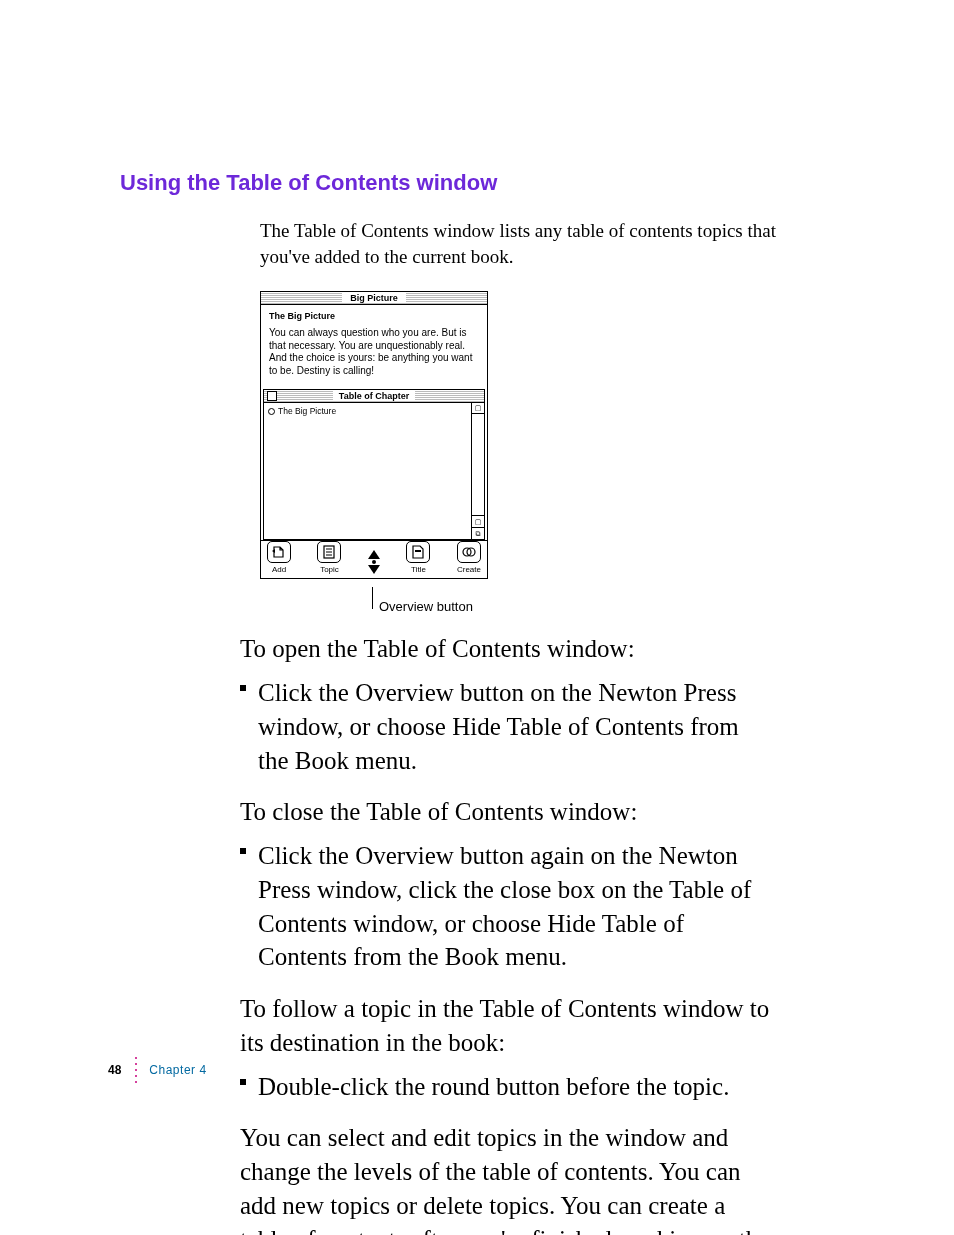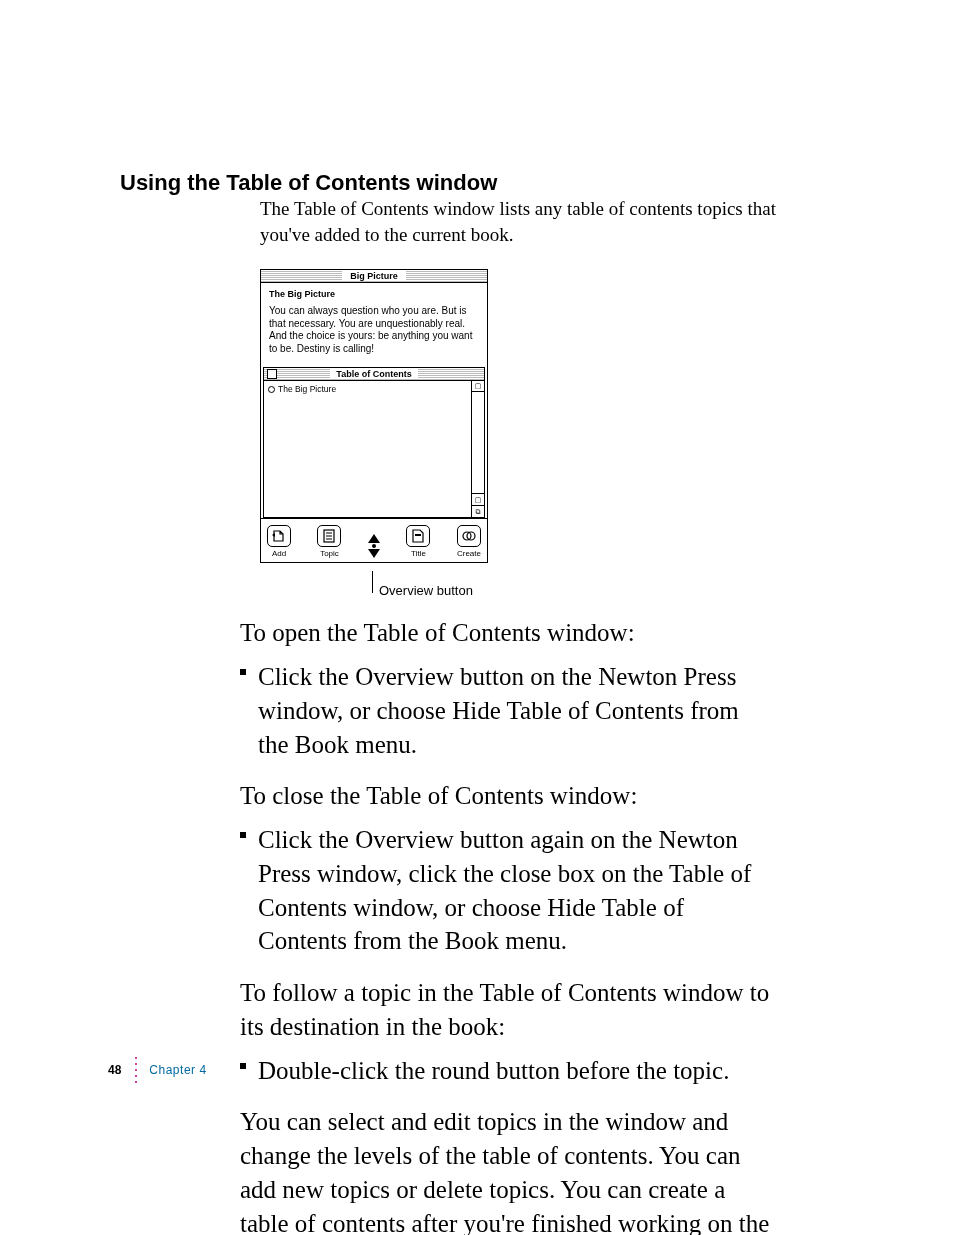--- a/index.html
+++ b/index.html
@@ -1,18 +1,18 @@
 <!DOCTYPE html>
 <html><head>
 <meta charset="utf-8">
 <style>
   * { box-sizing: border-box; margin: 0; padding: 0; }
   html, body { width: 954px; height: 1235px; background: #fff; font-family: Georgia, 'Times New Roman', serif; color: #000; }
   .page { position: relative; width: 954px; height: 1235px; padding: 170px 145px 0 120px; }
-  .section-title { font-family: Helvetica, Arial, sans-serif; font-weight: bold; font-size: 22px; color: #000000; }
+  .section-title { font-family: Helvetica, Arial, sans-serif; font-weight: bold; font-size: 22px; color: #6d28d9; margin-bottom: 22px; }
   .intro { margin-left: 140px; font-size: 19px; line-height: 1.35; max-width: 535px; margin-bottom: 22px; }
 
   
   .figure { margin-left: 140px; width: 228px; }
   .shot-outer { border: 1px solid #000; background: #fff; font-family: Verdana, Geneva, sans-serif; font-size: 9px; }
   .shot-titlebar { text-align: center; font-weight: bold; padding: 1px 0; border-bottom: 1px solid #000;
     background: repeating-linear-gradient(to bottom, #fff 0, #fff 1px, #bbb 1px, #bbb 2px); }
   .shot-titlebar span { background: #fff; padding: 0 8px; display: inline-block; }
   .shot-body { padding: 6px 8px 8px; }
   .shot-heading { font-weight: bold; margin-bottom: 6px; }
@@ -25,21 +25,21 @@
   .toc-titlebar .t { flex: 0 0 auto; margin: 0 auto; background: #fff; padding: 0 6px; font-weight: bold; }
   .toc-content-row { display: flex; }
   .toc-list { flex: 1; height: 136px; padding: 3px 4px; border-right: 1px solid #000; }
   .toc-item { display: flex; align-items: center; gap: 3px; font-size: 8.5px; }
   .toc-item .round { width: 7px; height: 7px; border: 1px solid #000; border-radius: 50%; background: #fff; flex-shrink: 0; }
   .toc-scroll { width: 12px; display: flex; flex-direction: column; }
   .toc-scroll .arrow { height: 11px; border-bottom: 1px solid #000; display: flex; align-items: center; justify-content: center; font-size: 7px; }
   .toc-scroll .track { flex: 1; }
   .toc-scroll .boxbtn { height: 12px; border-top: 1px solid #000; display:flex; align-items:center; justify-content:center; font-size:7px; }
 
-  .shot-footer { border-top: 1px solid #000; padding: 6px 6px 4px; display: flex; justify-content: space-between; align-items: flex-end; }
+  .shot-footer { border-top: 1px solid #000; padding: 0 6px 4px; display: flex; justify-content: space-between; align-items: flex-end; }
   .fbtn { display: flex; flex-direction: column; align-items: center; font-size: 8px; }
   .iconbox { width: 24px; height: 22px; border: 1.5px solid #000; border-radius: 5px; display: flex; align-items: center; justify-content: center; margin-bottom: 2px; background: #fff; }
   .iconbox svg { width: 16px; height: 16px; }
   .arrows { display: flex; flex-direction: column; align-items: center; justify-content: center; gap: 0px; }
   .arrows .dot { width: 4px; height: 4px; background: #000; border-radius: 50%; margin: 1px 0; }
   .arrows .tri { width: 0; height: 0; }
   .arrows .up { border-left: 6px solid transparent; border-right: 6px solid transparent; border-bottom: 9px solid #000; }
   .arrows .down { border-left: 6px solid transparent; border-right: 6px solid transparent; border-top: 9px solid #000; }
 
   .callout { margin-top: 8px; margin-left: 112px; display: flex; align-items: flex-start; }
@@ -74,21 +74,21 @@
       <div class="shot-titlebar">
         <span>Big Picture</span>
       </div>
       <div class="shot-body">
         <div class="shot-heading">The Big Picture</div>
         <div class="shot-para">You can always question who you are. But is that necessary. You are unquestionably real. And the choice is yours: be anything you want to be. Destiny is calling!</div>
       </div>
       <div class="toc-panel">
         <div class="toc-titlebar">
           <div class="toc-closebox"></div>
-          <span class="t">Table of Contents</span>
+          <span class="t">Table of Chapter</span>
           <div style="width:16px"></div>
         </div>
         <div class="toc-content-row">
           <div class="toc-list">
             <div class="toc-item">
               <span class="round"></span>
               <span>The Big Picture</span>
             </div>
           </div>
           <div class="toc-scroll">

